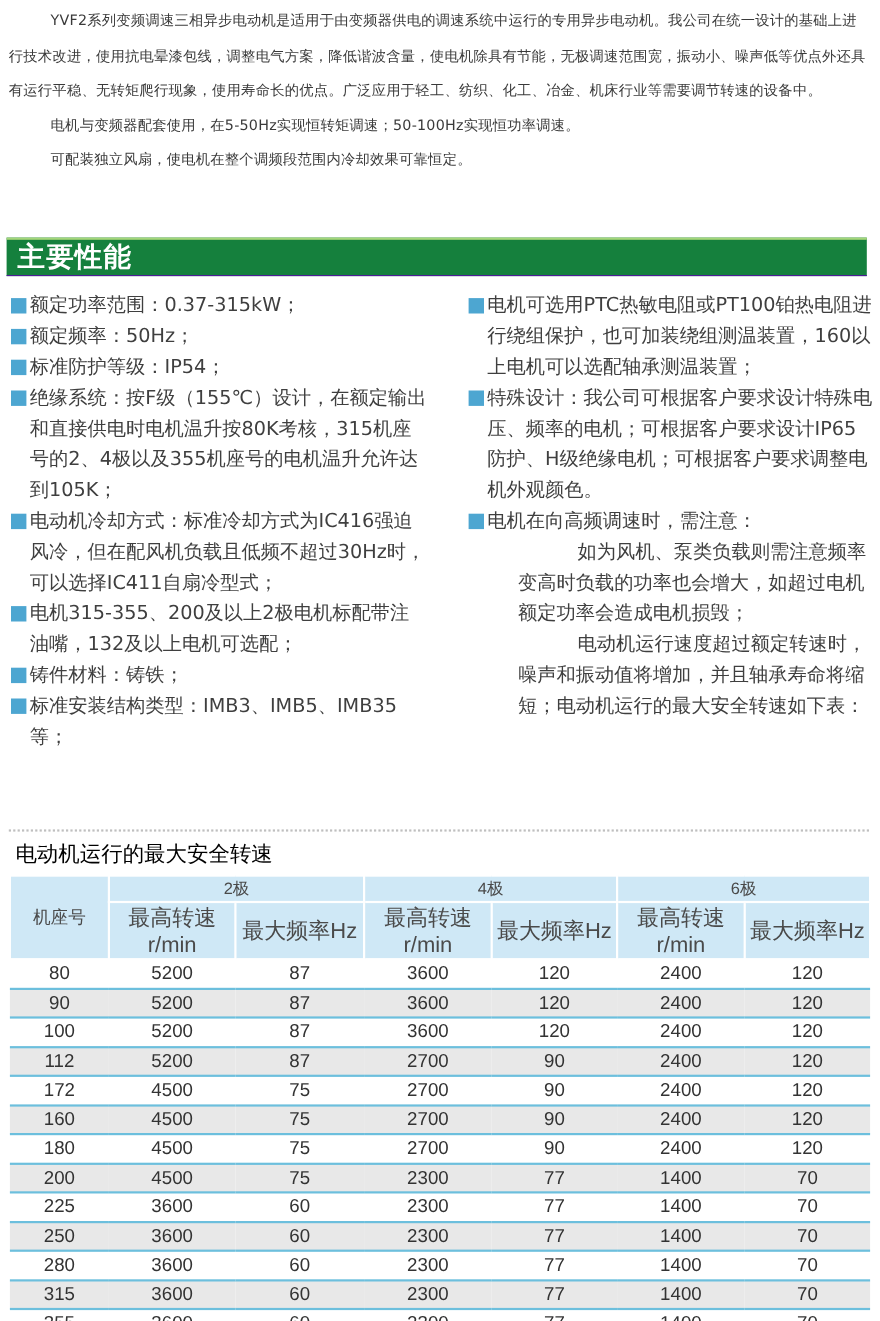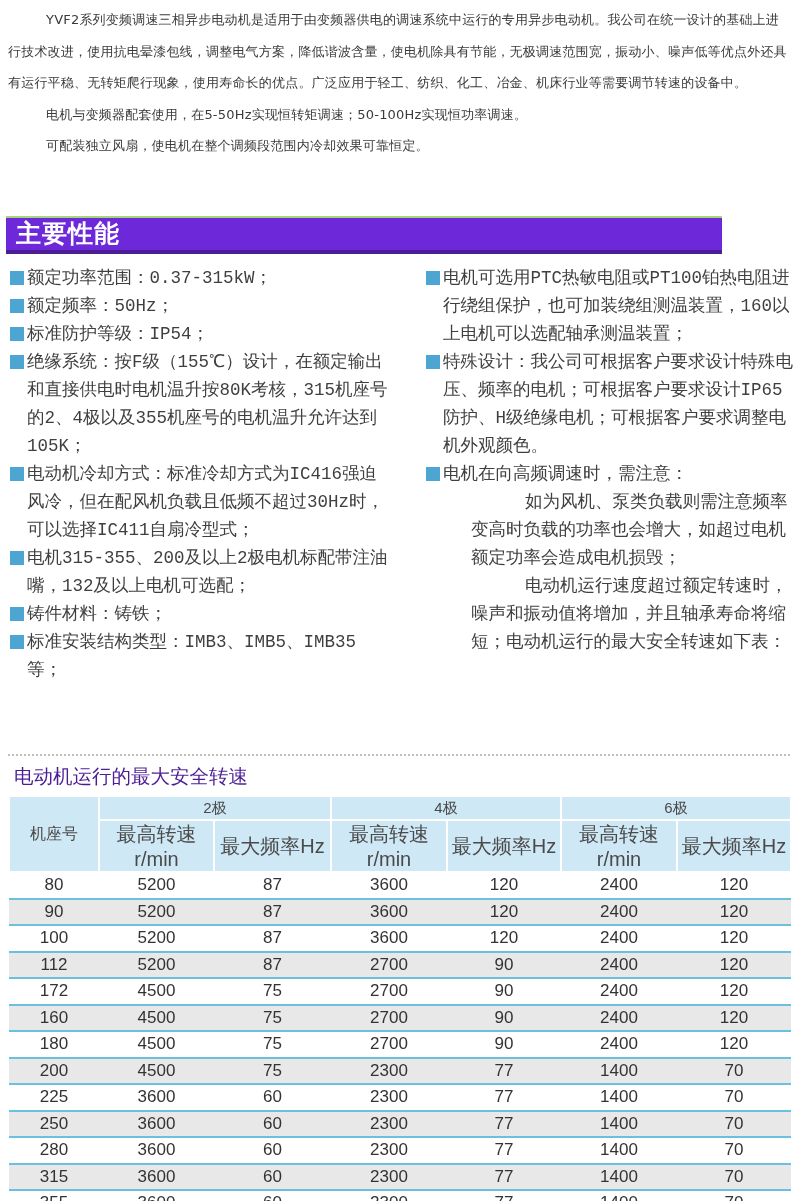--- a/index.html
+++ b/index.html
@@ -11,44 +11,44 @@
   .intro {
     position: absolute; left: 8px; top: 4px; width: 782px;
     font-size: 13px; line-height: 31.5px; color: #3a3a3a;
     letter-spacing: 0.2px;
   }
   .intro p { margin: 0; }
   .intro .p1 { text-indent: 38px; }
   .intro .p2, .intro .p3 { padding-left: 38px; }
 
   .section-bar {
-    position: absolute; left: 6px; top: 216px; width: 716px; height: 32px;
-    background: #6d28d9; border-top: 2px solid #a6d67a; border-bottom: 4px solid #4c1d95;
+    position: absolute; left: 6px; top: 216px; width: 782px; height: 32px;
+    background: #15803d; border-top: 2px solid #a6d67a; border-bottom: 1px solid #4c1d95;
     box-sizing: content-box;
   }
   .section-bar span {
     position: absolute; left: 10px; top: 0px; font-size: 25px; line-height: 32px;
     color: #ffffff; font-weight: bold; letter-spacing: 1px;
   }
 
-  .col { position: absolute; top: 264px; font-size: 17.5px; line-height: 28px; color: #3f3f3f; font-family: Liberation Mono, monospace; }
+  .col { position: absolute; top: 264px; font-size: 17.5px; line-height: 28px; color: #3f3f3f; }
   .col.left { left: 9px; width: 380px; }
   .col.right { left: 425px; width: 368px; }
   .item { position: relative; padding-left: 18px; }
   .item .bullet {
     position: absolute; left: 1px; top: 7px; width: 14px; height: 14px; background: #4da6d1;
   }
   .indent-para { text-indent: 54px; margin-left: 28px; }
 
   .dotted {
     position: absolute; left: 8px; top: 754px; width: 782px; height: 0;
     border-top: 2px dotted #bfbfbf;
   }
   .table-title {
-    position: absolute; left: 14px; top: 763px; font-size: 19.5px; line-height: 28px; color: #4c1d95;
+    position: absolute; left: 14px; top: 763px; font-size: 19.5px; line-height: 28px; color: #000000;
   }
 
   table.speed {
     position: absolute; left: 8px; top: 795px; width: 782px;
     border-collapse: collapse; table-layout: fixed;
     font-family: "Liberation Sans", "DejaVu Sans", sans-serif;
   }
   table.speed th {
     background: #cfe8f6; font-weight: normal; color: #4a4a4a; font-size: 15px;
     padding: 0; height: 22px; border: 2px solid #ffffff;

